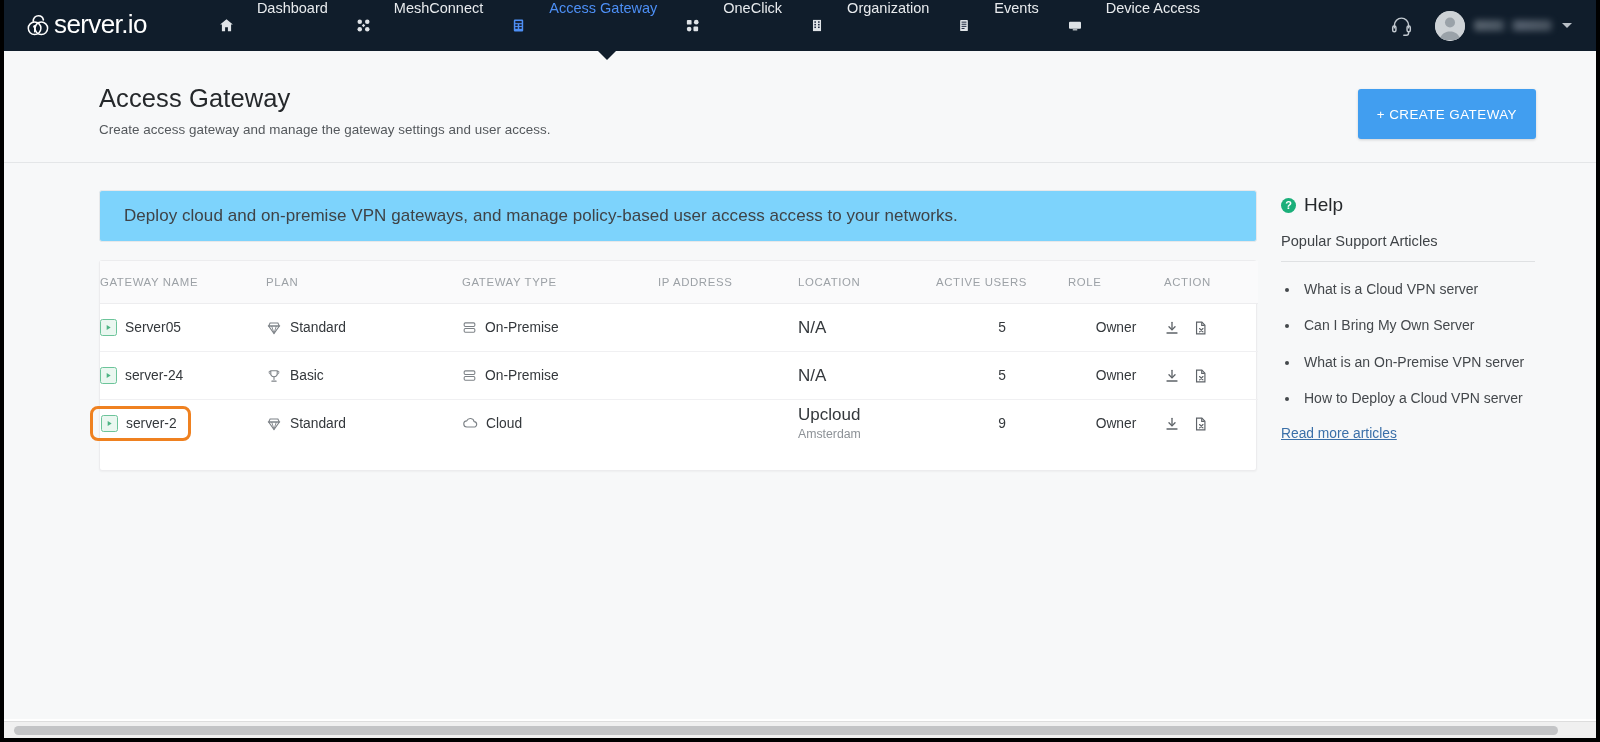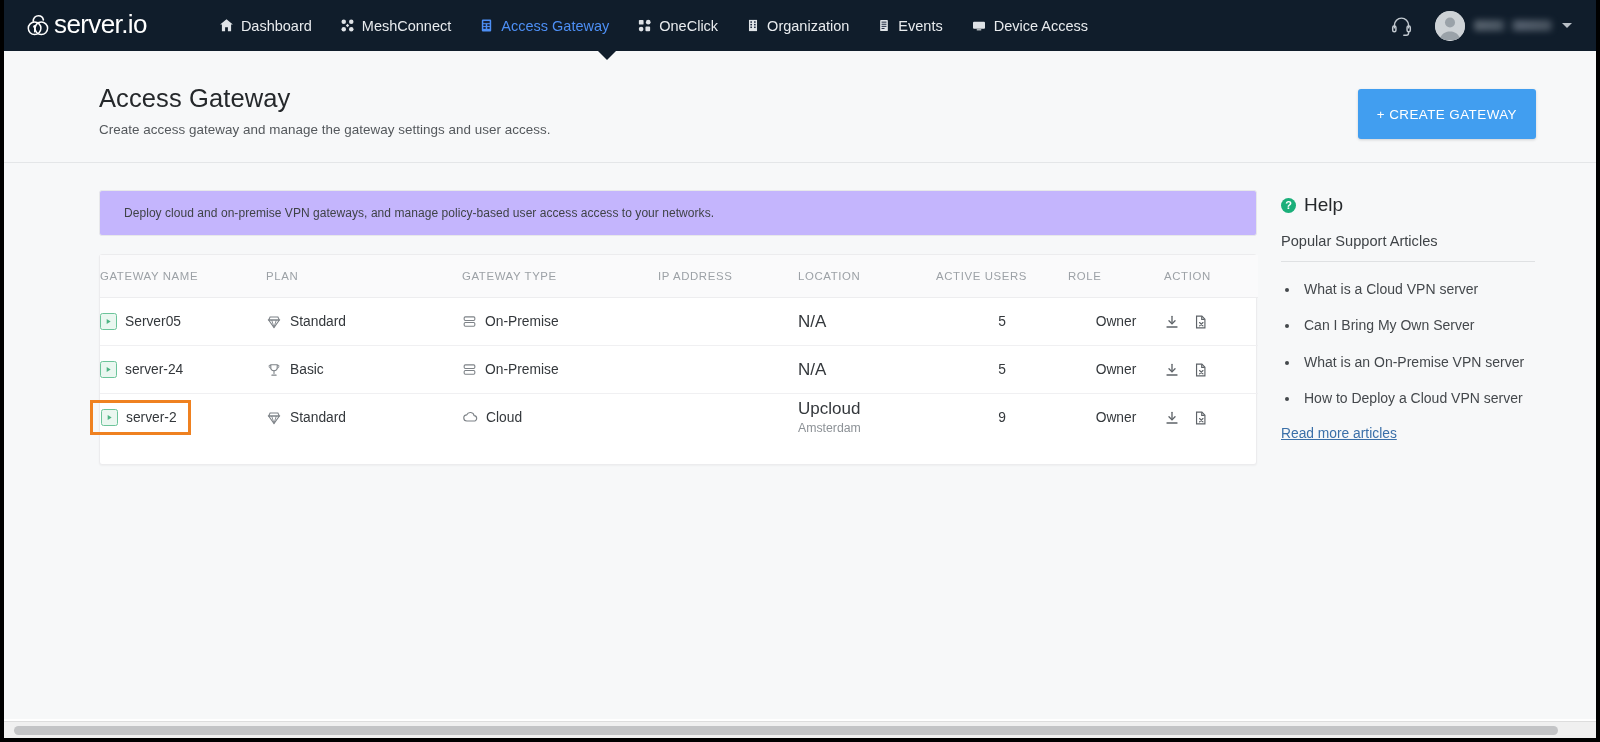--- a/index.html
+++ b/index.html
@@ -51,22 +51,21 @@
     padding-bottom: 3px;
   }
 
   .nav-items {
     display: flex;
     align-items: center;
     gap: 0px;
   }
   .nav-item {
     display: flex;
-    align-items: center;
-    gap: 7px;
+    gap: 23px;
     padding: 0 14px;
     height: 51px;
     color: #e8ebee;
     font-size: 14.5px;
     white-space: nowrap;
     cursor: pointer;
   }
   .nav-item.active { color: #4d8ff5; }
   .nav-item .nav-ico { display: flex; align-items: center; }
   .nav-item .nav-ico svg { display: block; }
@@ -166,25 +165,25 @@
     background: #f7f8f9;
     height: 556px;
     padding: 27px 42px 0 95px;
     display: flex;
     gap: 0px;
     position: relative;
   }
   .main-col { width: 1158px; flex-shrink: 0; }
 
   .info-banner {
-    background: #c4b5fd;
+    background: #7dd3fc;
     border: 1px solid #e7e8ea;
     border-radius: 3px;
     padding: 15px 24px;
-    font-size: 12px;
+    font-size: 17px;
     color: #3f4347;
     letter-spacing: 0.05px;
   }
 
   .table-card {
     margin-top: 18px;
     background: #ffffff;
     border: 1px solid #ececee;
     border-radius: 3px;
     box-shadow: 0 1px 2px rgba(0,0,0,0.04);
@@ -242,21 +241,21 @@
     display: flex; align-items: center; justify-content: center;
     flex-shrink: 0;
   }
   .status-ico svg { display:block; }
 
   .name-highlight {
     display: inline-flex;
     align-items: center;
     gap: 8px;
     border: 3px solid #ef8120;
-    border-radius: 0;
+    border-radius: 8px;
     padding: 6px 11px 6px 8px;
     margin-left: -10px;
   }
 
   .gray-ico { display: flex; align-items: center; flex-shrink: 0; }
   .gray-ico svg { display: block; }
 
   .ip-blur {
     width: 84px;
     height: 11px;

